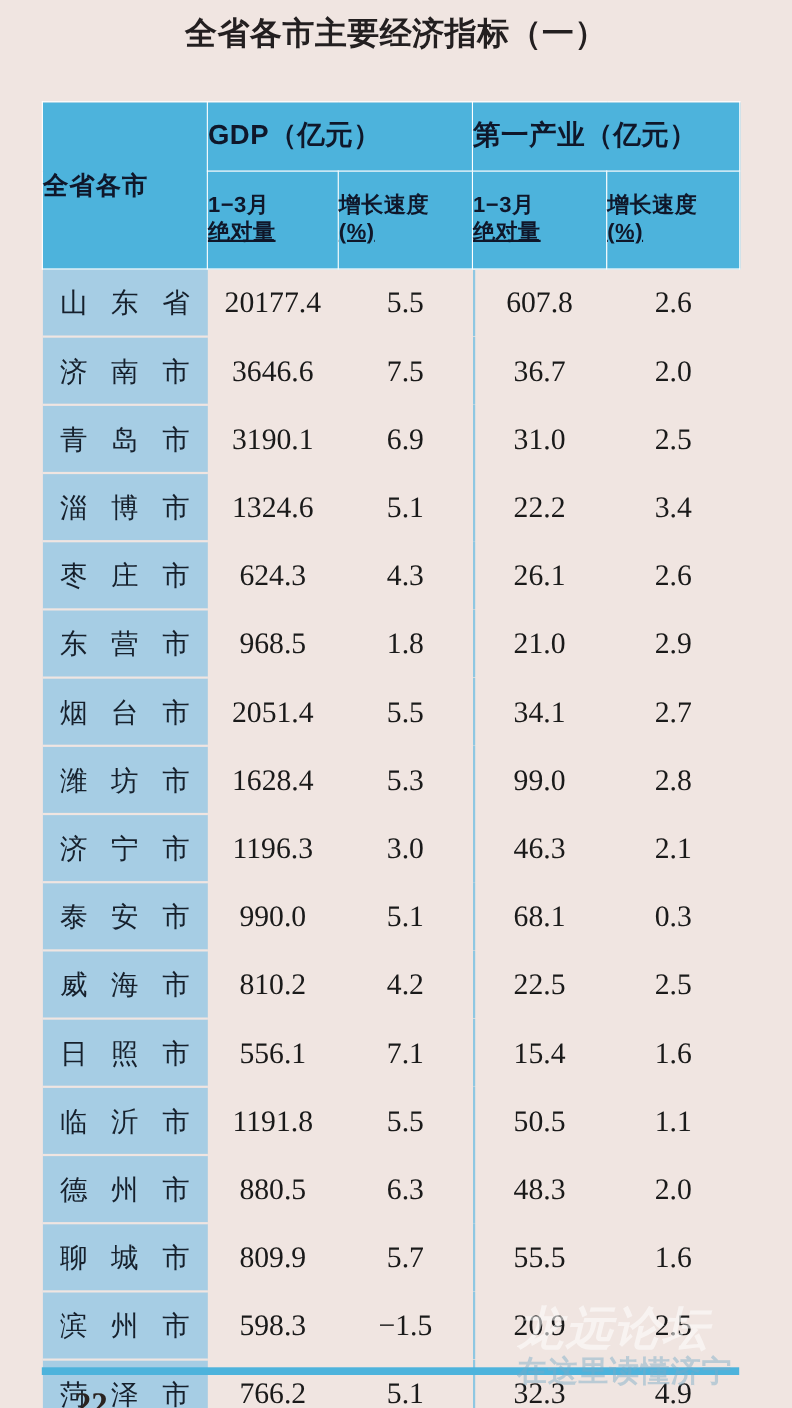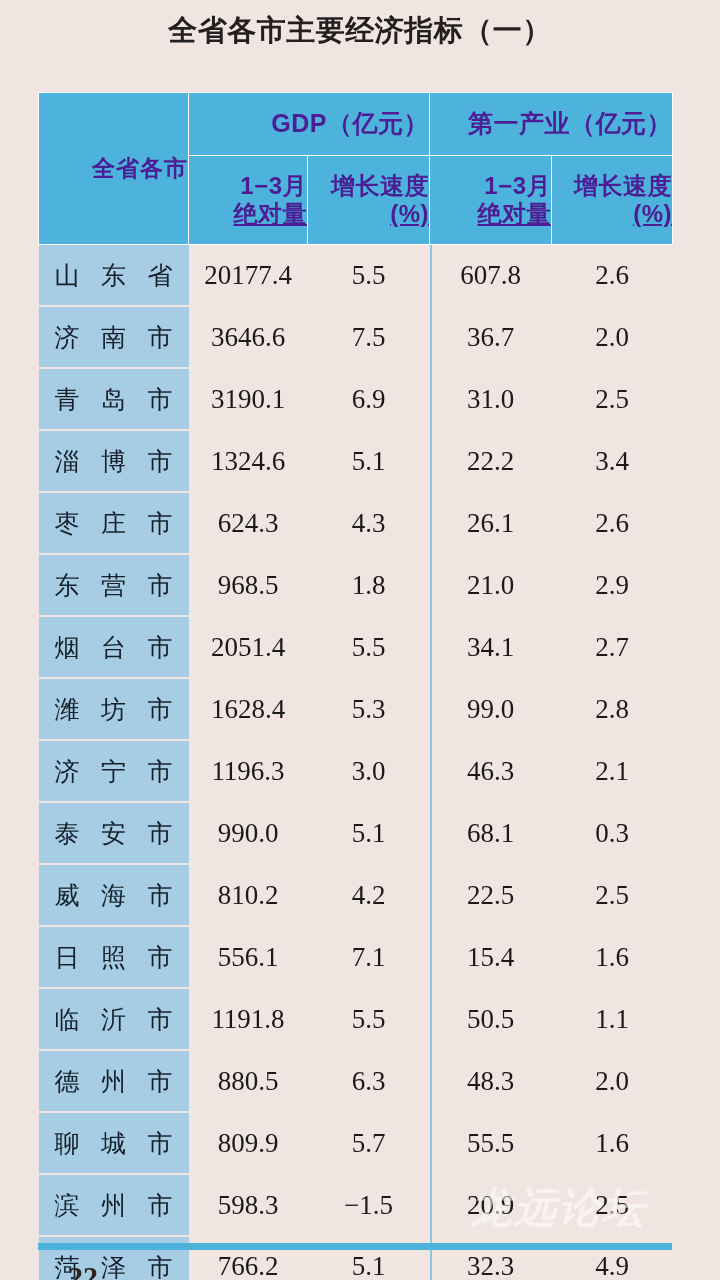--- a/index.html
+++ b/index.html
@@ -49,40 +49,40 @@
   
   col.c-name  { width: 150px; }
   col.c-abs1  { width: 119px; }
   col.c-gr1   { width: 122px; }
   col.c-abs2  { width: 122px; }
   col.c-gr2   { width: 121px; }
 
   
   thead th {
     background: #4db3dc;
-    color: #4c1d95;
+    color: #0f172a;
     font-weight: bold;
-    text-align: right;
+    text-align: left;
     vertical-align: middle;
     border: 1px solid #ffffff;
     padding: 0;
     line-height: 1.18;
   }
   th.th-name {
     font-size: 23px;
     height: 150px;
     letter-spacing: 1px;
   }
   th.th-group {
     font-size: 25px;
     height: 62px;
     letter-spacing: 0.5px;
   }
   th.th-sub {
-    font-size: 24px;
+    font-size: 20px;
     height: 88px;
     letter-spacing: 0.5px;
     margin-left: 38px;
   }
   th.th-sub .sub-l1 { display: block; }
   th.th-sub .sub-l2 { display: block; text-decoration: underline; }
 
   
   tbody td {
     height: 60px;
@@ -434,15 +434,16 @@
           <td>4.9</td>
         </tr>
       </tbody>
   </table>
 </div>
 
 <div id="table-bottom-rule"></div>
 
 <div id="watermark">
   <div class="wm-line1">龙远论坛</div>
+  <div class="wm-line2">在这里读懂济宁</div>
 </div>
 
 <div id="page-number">22</div>
 
 </body></html>

